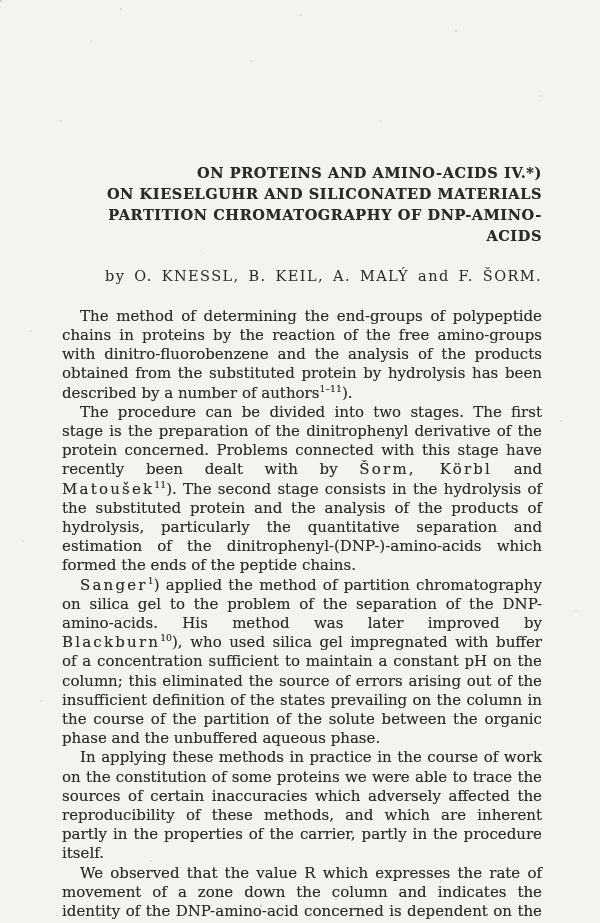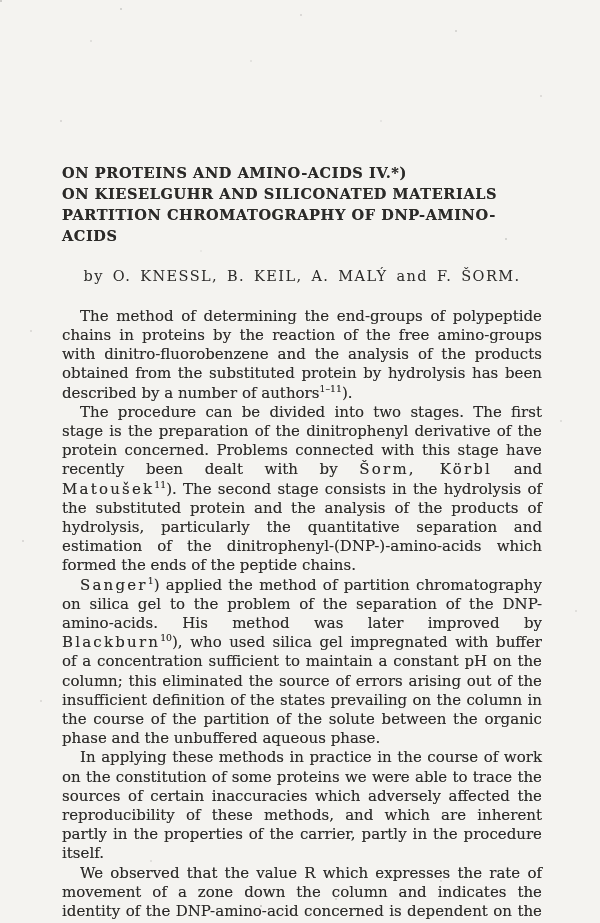--- a/index.html
+++ b/index.html
@@ -32,29 +32,29 @@
       60px 120px rgba(60,58,54,.18), 250px 60px rgba(60,58,54,.12),
       505px 238px rgba(60,58,54,.22), 30px 330px rgba(60,58,54,.16),
       560px 420px rgba(60,58,54,.15), 22px 540px rgba(60,58,54,.18),
       575px 610px rgba(60,58,54,.14), 40px 700px rgba(60,58,54,.16),
       520px 760px rgba(60,58,54,.15), 260px 905px rgba(60,58,54,.30),
       335px 898px rgba(60,58,54,.20), 150px 860px rgba(60,58,54,.14),
       440px 880px rgba(60,58,54,.14), 90px 40px rgba(60,58,54,.14),
       380px 120px rgba(60,58,54,.10), 200px 250px rgba(60,58,54,.08);
   }
   .title{
-    text-align:left;
+    text-align:right;
     font-weight:bold;
     font-size:14.5px;
     line-height:21px;
     letter-spacing:.6px;
     text-shadow:0 0 .5px rgba(43,42,40,.6);
   }
   .byline{
-    text-align:center;
+    text-align:right;
     font-size:14.5px;
     letter-spacing:1.4px;
     word-spacing:3px;
     margin-top:22px;
   }
   .body-text{
     margin-top:23px;
     font-size:15px;
     line-height:19.2px;
     text-align:justify;

